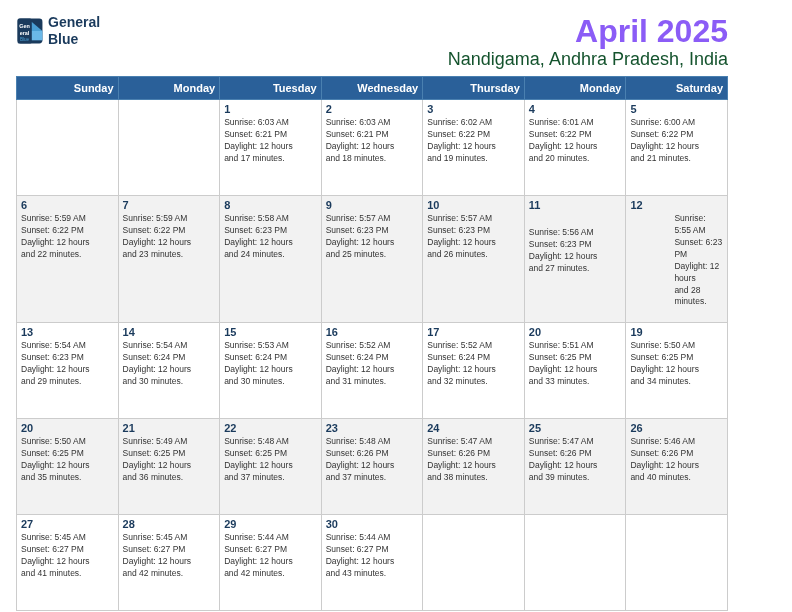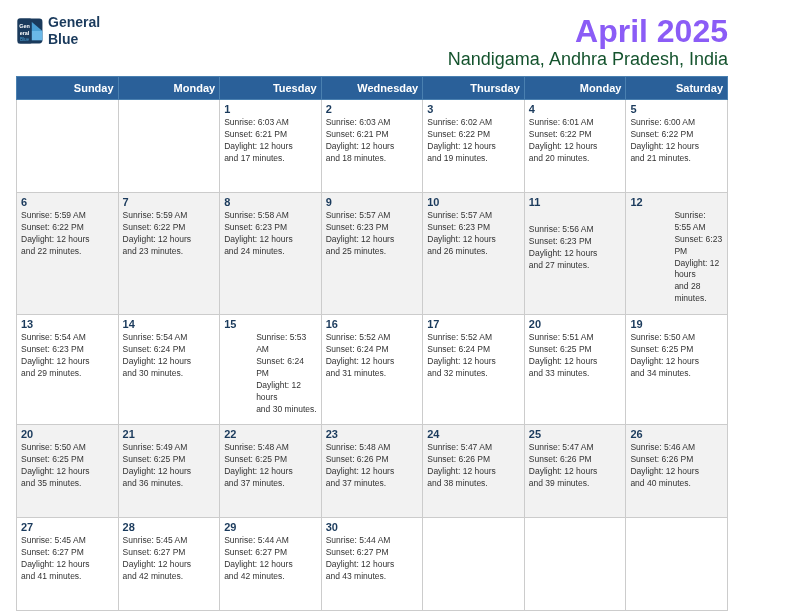--- a/index.html
+++ b/index.html
@@ -238,21 +238,21 @@
           </td>
           <td>
             <span class="day-num">14</span>
             <div class="day-info" style="white-space: pre-line;">Sunrise: 5:54 AM
 Sunset: 6:24 PM
 Daylight: 12 hours
 and 30 minutes.</div>
           </td>
           <td>
             <span class="day-num">15</span>
-            <div class="day-info" style="white-space: pre-line; margin-left: 32px;">Sunrise: 5:53 AM
+            <div class="day-info" style="white-space: pre-line;">Sunrise: 5:53 AM
 Sunset: 6:24 PM
 Daylight: 12 hours
 and 30 minutes.</div>
           </td>
           <td>
             <span class="day-num">16</span>
             <div class="day-info" style="white-space: pre-line;">Sunrise: 5:52 AM
 Sunset: 6:24 PM
 Daylight: 12 hours
 and 31 minutes.</div>

